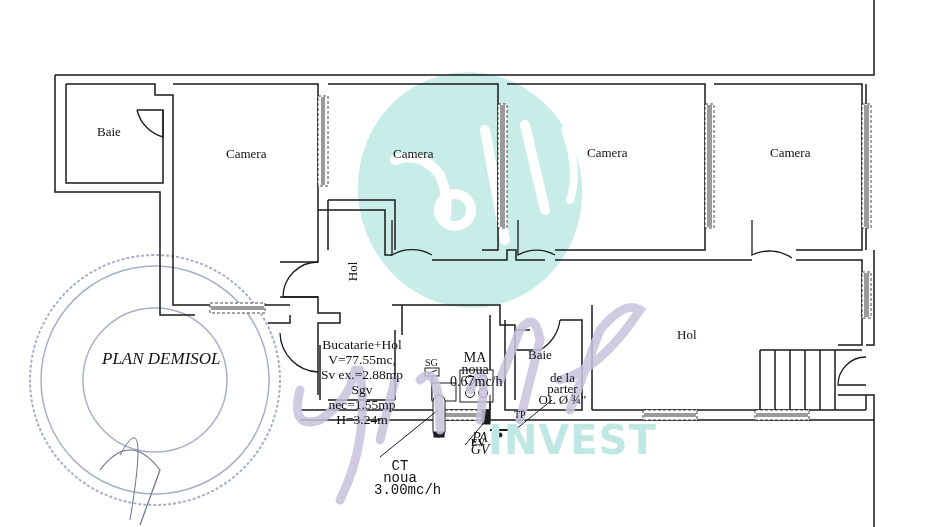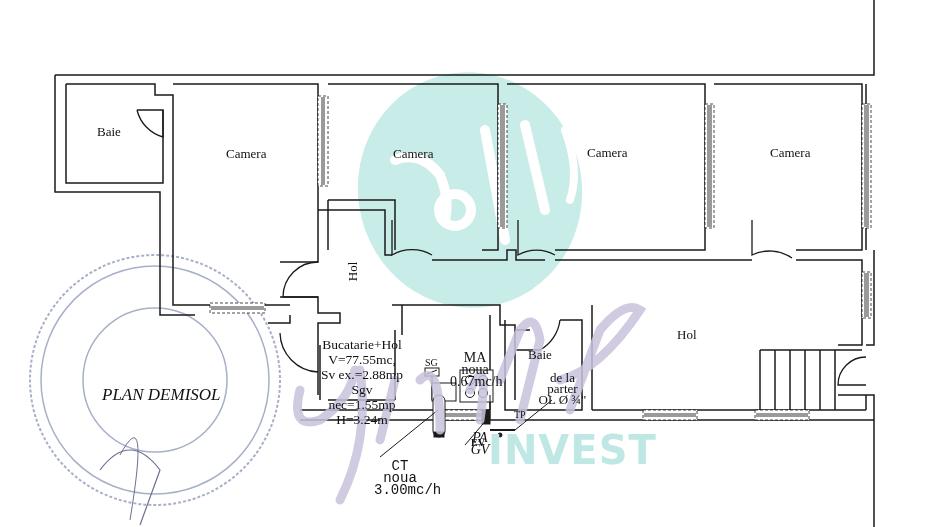--- a/index.html
+++ b/index.html
@@ -144,21 +144,21 @@
     <path d="M300 390 Q290 430 320 420 Q350 400 355 370"></path>
     <path d="M360 370 Q370 440 340 500"></path>
     <path d="M395 380 L380 440"></path>
     <path d="M420 380 Q440 360 440 430"></path>
     <path d="M470 390 Q490 350 480 420"></path>
     <path d="M500 380 L520 330 Q535 310 540 340 L520 420"></path>
     <path d="M570 410 L600 330 Q625 300 640 310 Q600 370 560 380"></path>
   </g>
 </svg>
 
-<div class="lbl" style="left:488px; top:430px; font-family:'DejaVu Sans', sans-serif; font-weight:bold; font-size:40px; color:#bfe8e4; letter-spacing:1px;">INVEST</div>
+<div class="lbl" style="left:488px; top:420px; font-family:'DejaVu Sans', sans-serif; font-weight:bold; font-size:40px; color:#bfe8e4; letter-spacing:1px;">INVEST</div>
 
 <div class="lbl" style="left:97px; top:125px;">Baie</div>
 <div class="lbl" style="left:226px; top:147px;">Camera</div>
 <div class="lbl" style="left:393px; top:147px;">Camera</div>
 <div class="lbl" style="left:587px; top:146px;">Camera</div>
 <div class="lbl" style="left:770px; top:146px;">Camera</div>
 <div class="lbl rot" style="left:343px; top:265px;">Hol</div>
 <div class="lbl" style="left:677px; top:328px;">Hol</div>
 <div class="lbl" style="left:528px; top:348px;">Baie</div>
 
@@ -183,13 +183,13 @@
   <div>PA</div>
   <div>GV</div>
 </div>
 <div class="lbl sm" style="left:514px; top:410px;">TP</div>
 <div class="lbl sm" style="left:471px; top:438px;font-weight:bold;">EV</div>
 <div class="stack" style="left:535px; top:360px; width:55px; font-size:13px; line-height:11px;">
   <div>de la parter</div>
   <div>OL Ø ¾"</div>
 </div>
 
-<div class="lbl title" style="left:82px; top:386px;padding-left:20px;">PLAN DEMISOL</div>
+<div class="lbl title" style="left:82px; top:350px;padding-left:20px;">PLAN DEMISOL</div>
 
 </body></html>

